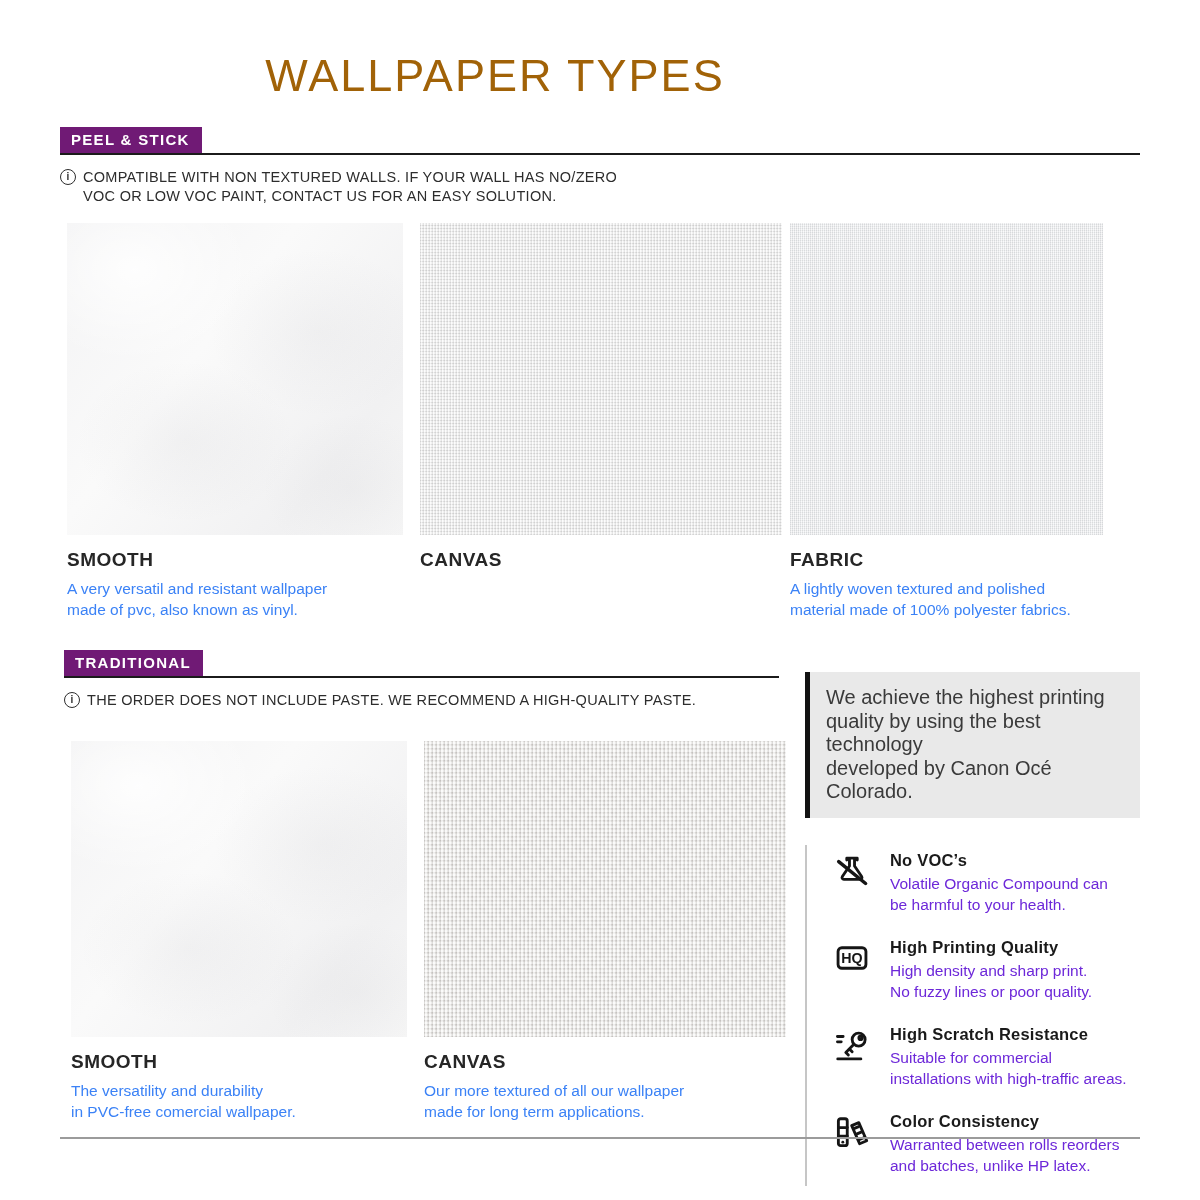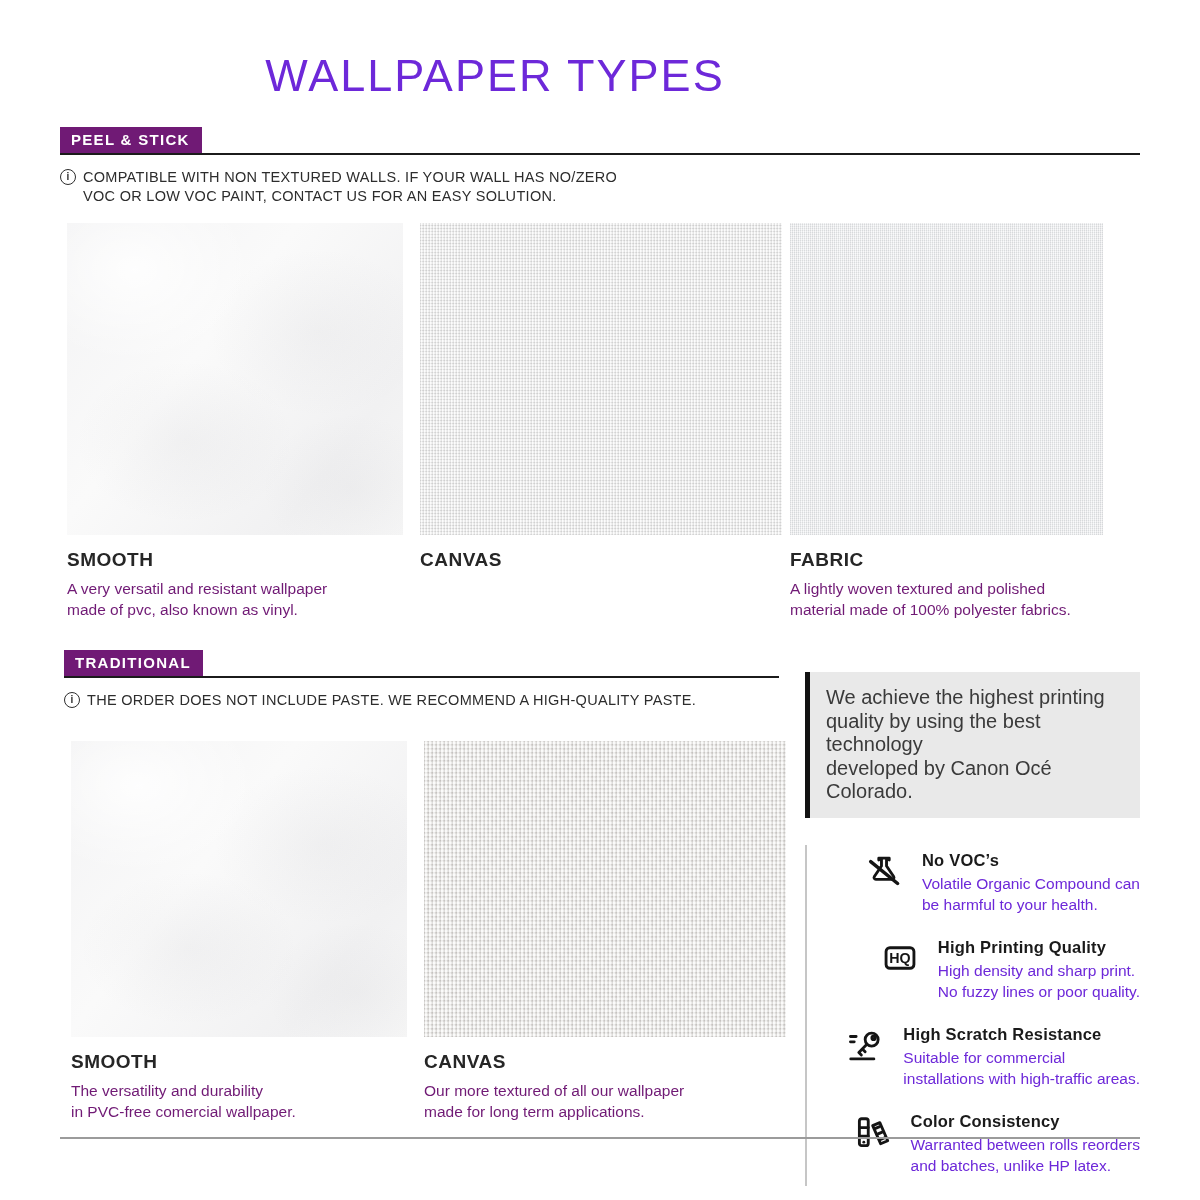--- a/index.html
+++ b/index.html
@@ -3,21 +3,21 @@
 <meta charset="utf-8">
 <style>
   html,body{margin:0;padding:0;background:#ffffff;}
   body{font-family:"Liberation Sans", sans-serif; color:#1d1d1d;}
   .page{position:relative;width:1200px;height:1200px;background:#fff;overflow:hidden;}
 
   
   .main-title{
     position:absolute; top:50px; left:60px; width:870px;
     text-align:center; font-size:45px; font-weight:400;
-    letter-spacing:2px; color:#6d28d9; white-space:nowrap;
+    letter-spacing:2px; color:#a16207; white-space:nowrap;
   }
 
   
   .section{position:absolute;}
   .sec-peel{left:60px; top:127px; width:1080px;}
   .sec-trad{left:64px; top:650px; width:715px;}
   .section-header{border-bottom:2px solid #1b1b1b; line-height:0;}
   .tag{
     display:inline-block; background:#701a75; color:#ffffff;
     font-size:15px; font-weight:700; letter-spacing:1.3px;
@@ -38,21 +38,21 @@
   
   .swatch-row{display:flex; margin-top:18px;margin-left:7px;}
   .sec-trad .swatch-row{margin-top:31px;}
   .sw-item{flex:none;}
   .sw-w1{width:336px;}
   .sw-w2{width:362px; margin-left:17px;}
   .sw-w3{width:313px; margin-left:8px;}
   .swatch{width:100%; height:312px;}
   .sec-trad .swatch{height:296px;}
   .sw-name{margin-top:14px; font-size:19px; font-weight:700; letter-spacing:.5px; color:#262626;}
-  .sw-desc{margin-top:7px; font-size:15.5px; line-height:21px; color:#701a75; white-space:pre-line;}
+  .sw-desc{margin-top:7px; font-size:15.5px; line-height:21px; color:#3b82f6; white-space:pre-line;}
 
   
   .tx-smooth{
     background-color:#f6f6f7;
     background-image:
       radial-gradient(60% 50% at 20% 15%, rgba(255,255,255,.85) 0%, rgba(255,255,255,0) 60%),
       radial-gradient(55% 45% at 75% 35%, rgba(120,120,130,.05) 0%, rgba(120,120,130,0) 60%),
       radial-gradient(50% 40% at 35% 70%, rgba(120,120,130,.06) 0%, rgba(120,120,130,0) 65%),
       radial-gradient(45% 40% at 85% 85%, rgba(120,120,130,.05) 0%, rgba(120,120,130,0) 60%),
       linear-gradient(128deg,#f3f3f4 0%,#fafafa 40%,#f1f1f2 78%,#f6f6f6 100%);
@@ -85,21 +85,21 @@
   .quote-box{
     border-left:5px solid #121212; background:#e9e9e9;
     padding:14px 14px 14px 16px; box-sizing:border-box;
     font-size:20px; line-height:23.5px; color:#3a3a3a; white-space:pre-line;
   }
   .features{
     margin-top:27px; border-left:2px solid #c6c6c6;
     padding:6px 0 10px 26px;
     display:flex; flex-direction:column; gap:23px;
   }
-  .feature{display:flex; gap:19px; align-items:flex-start;justify-content:flex-end;}
+  .feature{display:flex; gap:19px; align-items:flex-start;}
   .f-icon{flex:none; width:38px; height:38px; margin-top:1px;}
   .f-title{font-size:16.5px; font-weight:700; color:#1a1a1a; letter-spacing:.2px;}
   .f-desc{margin-top:3px; font-size:15.5px; line-height:21px; color:#6d28d9; white-space:pre-line;}
   svg .stroke{fill:none; stroke:#151515; stroke-width:1.8; stroke-linecap:round; stroke-linejoin:round;}
   svg .stroke-thick{fill:none; stroke:#151515; stroke-width:2.2; stroke-linecap:round;}
   svg text{font-family:"Liberation Sans", sans-serif;}
 
   
   .bottom-rule{position:absolute; left:60px; top:1137px; width:1080px; height:2px; background:#9b9b9b;}
 </style>

